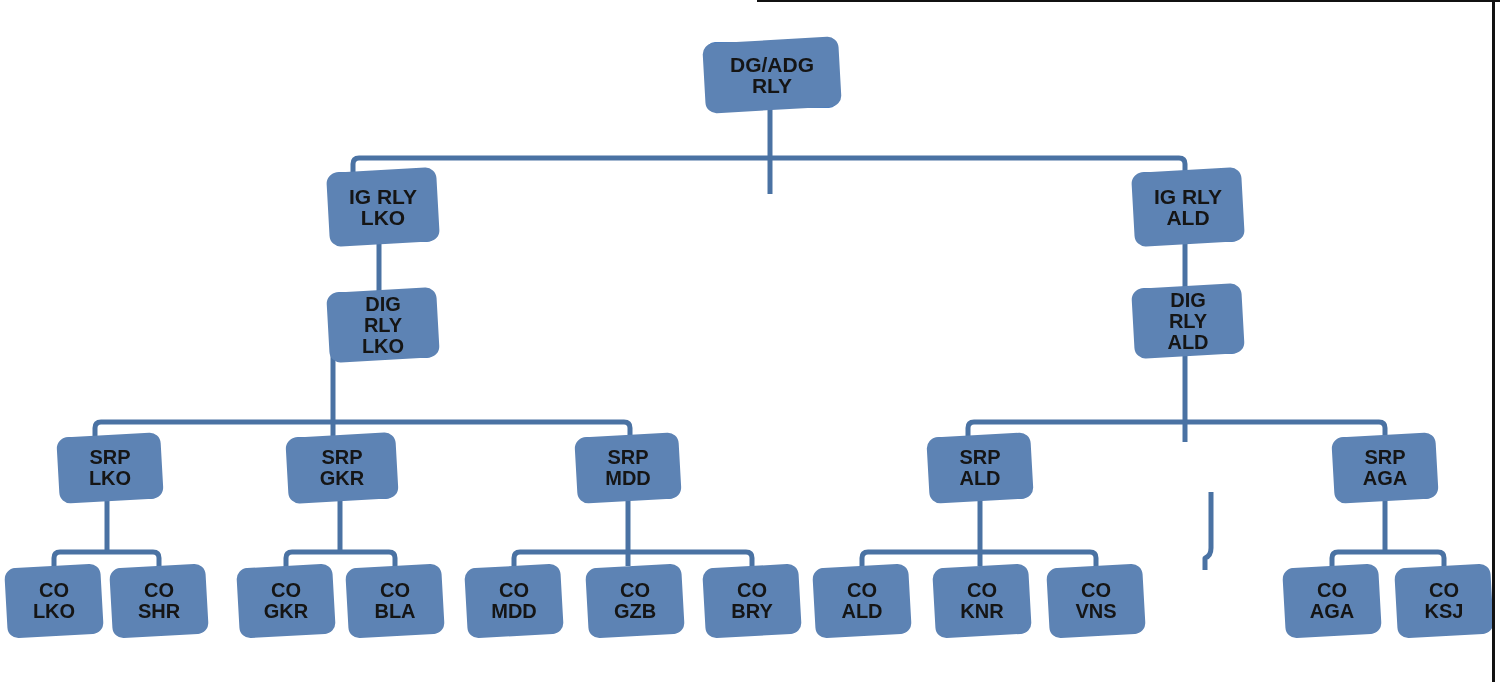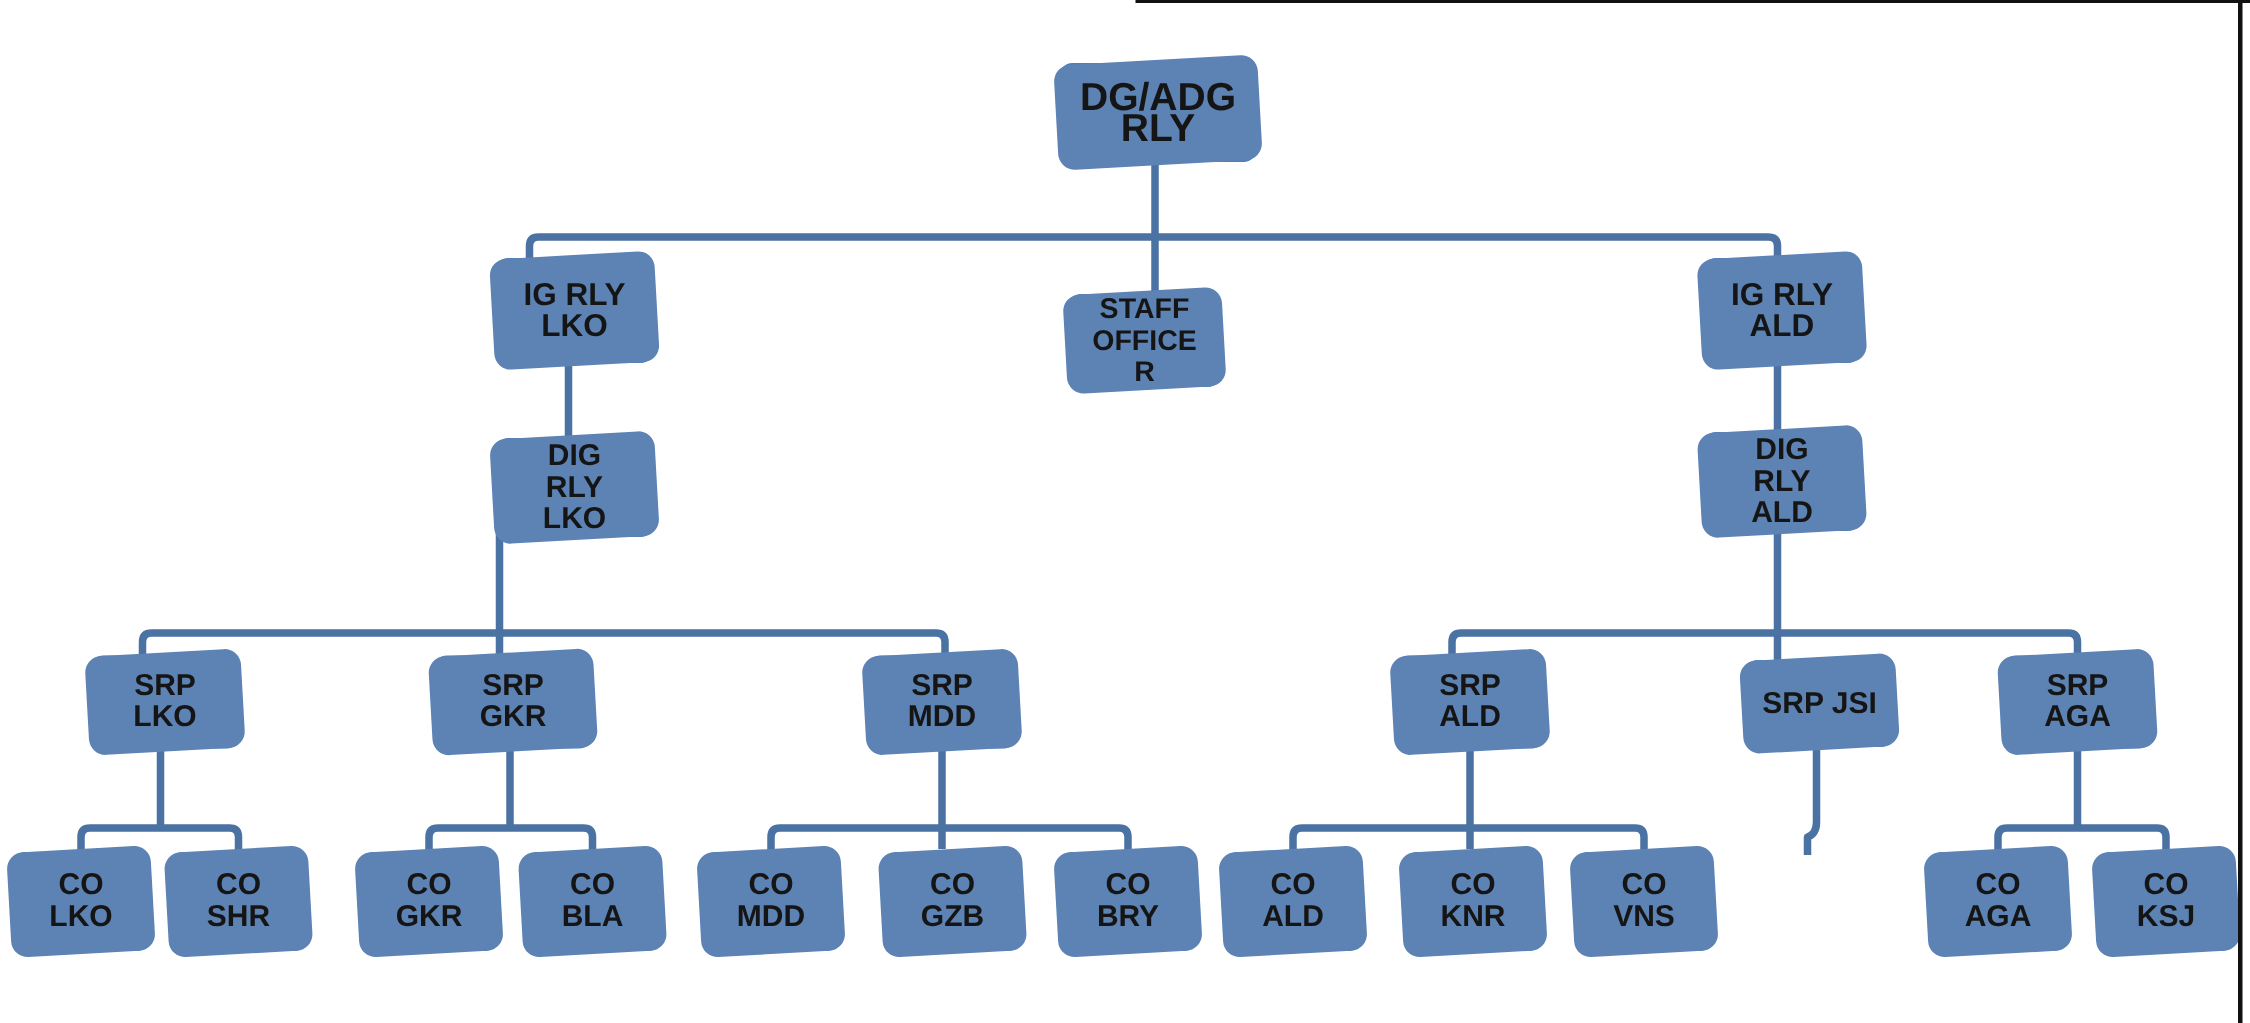--- a/index.html
+++ b/index.html
@@ -40,44 +40,40 @@
       <path d="M628,494 L628,566" fill="none" stroke="#4a72a3" stroke-width="5" stroke-linejoin="round"></path>
       <path d="M514,570 L514,558 Q514,552 520,552 L746,552 Q752,552 752,558 L752,570" fill="none" stroke="#4a72a3" stroke-width="5" stroke-linejoin="round"></path>
       <path d="M980,494 L980,566" fill="none" stroke="#4a72a3" stroke-width="5" stroke-linejoin="round"></path>
       <path d="M862,570 L862,558 Q862,552 868,552 L1090,552 Q1096,552 1096,558 L1096,570" fill="none" stroke="#4a72a3" stroke-width="5" stroke-linejoin="round"></path>
       <path d="M1211,492 L1211,548 Q1211,556 1205,558 L1205,570" fill="none" stroke="#4a72a3" stroke-width="5" stroke-linejoin="round"></path>
       <path d="M1385,494 L1385,552" fill="none" stroke="#4a72a3" stroke-width="5" stroke-linejoin="round"></path>
       <path d="M1332,570 L1332,558 Q1332,552 1338,552 L1438,552 Q1444,552 1444,558 L1444,570" fill="none" stroke="#4a72a3" stroke-width="5" stroke-linejoin="round"></path>
     </svg>
   <div class="frame-line" id="frame-top"></div>
   <div class="frame-line" id="frame-right"></div>
-<div class="org-box" style="left: 706px; top: 42px; width: 122px; height: 56px; font-size: 26px; text-align: center;">DG/ADG
+<div class="org-box" style="left: 706px; top: 42px; width: 122px; height: 56px; font-size: 21px; text-align: center;">DG/ADG
 RLY</div>
     <div class="org-box" style="left: 330px; top: 172px; width: 96px; height: 60px; font-size: 21px;">IG RLY
 LKO</div>
-    <div class="org-box" style="left: 712px; top: 196px; width: 92px; height: 52px; font-size: 19px;">STAFF
-OFFICE
-R</div>
     <div class="org-box" style="left: 1135px; top: 172px; width: 96px; height: 60px; font-size: 21px;">IG RLY
 ALD</div>
     <div class="org-box" style="left: 330px; top: 292px; width: 96px; height: 56px; font-size: 20px;">DIG
 RLY
 LKO</div>
     <div class="org-box" style="left: 1135px; top: 288px; width: 96px; height: 56px; font-size: 20px;">DIG
 RLY
 ALD</div>
     <div class="org-box" style="left: 60px; top: 437px; width: 90px; height: 52px; font-size: 20px;">SRP
 LKO</div>
     <div class="org-box" style="left: 289px; top: 437px; width: 96px; height: 52px; font-size: 20px;">SRP
 GKR</div>
     <div class="org-box" style="left: 578px; top: 437px; width: 90px; height: 52px; font-size: 20px;">SRP
 MDD</div>
     <div class="org-box" style="left: 930px; top: 437px; width: 90px; height: 52px; font-size: 20px;">SRP
 ALD</div>
-    <div class="org-box" style="left: 1163px; top: 440px; width: 90px; height: 48px; font-size: 20px;">SRP JSI</div>
     <div class="org-box" style="left: 1335px; top: 437px; width: 90px; height: 52px; font-size: 20px;">SRP
 AGA</div>
     <div class="org-box" style="left: 8px; top: 568px; width: 82px; height: 56px; font-size: 20px;">CO
 LKO</div>
     <div class="org-box" style="left: 113px; top: 568px; width: 82px; height: 56px; font-size: 20px;">CO
 SHR</div>
     <div class="org-box" style="left: 240px; top: 568px; width: 82px; height: 56px; font-size: 20px;">CO
 GKR</div>
     <div class="org-box" style="left: 349px; top: 568px; width: 82px; height: 56px; font-size: 20px;">CO
 BLA</div>

